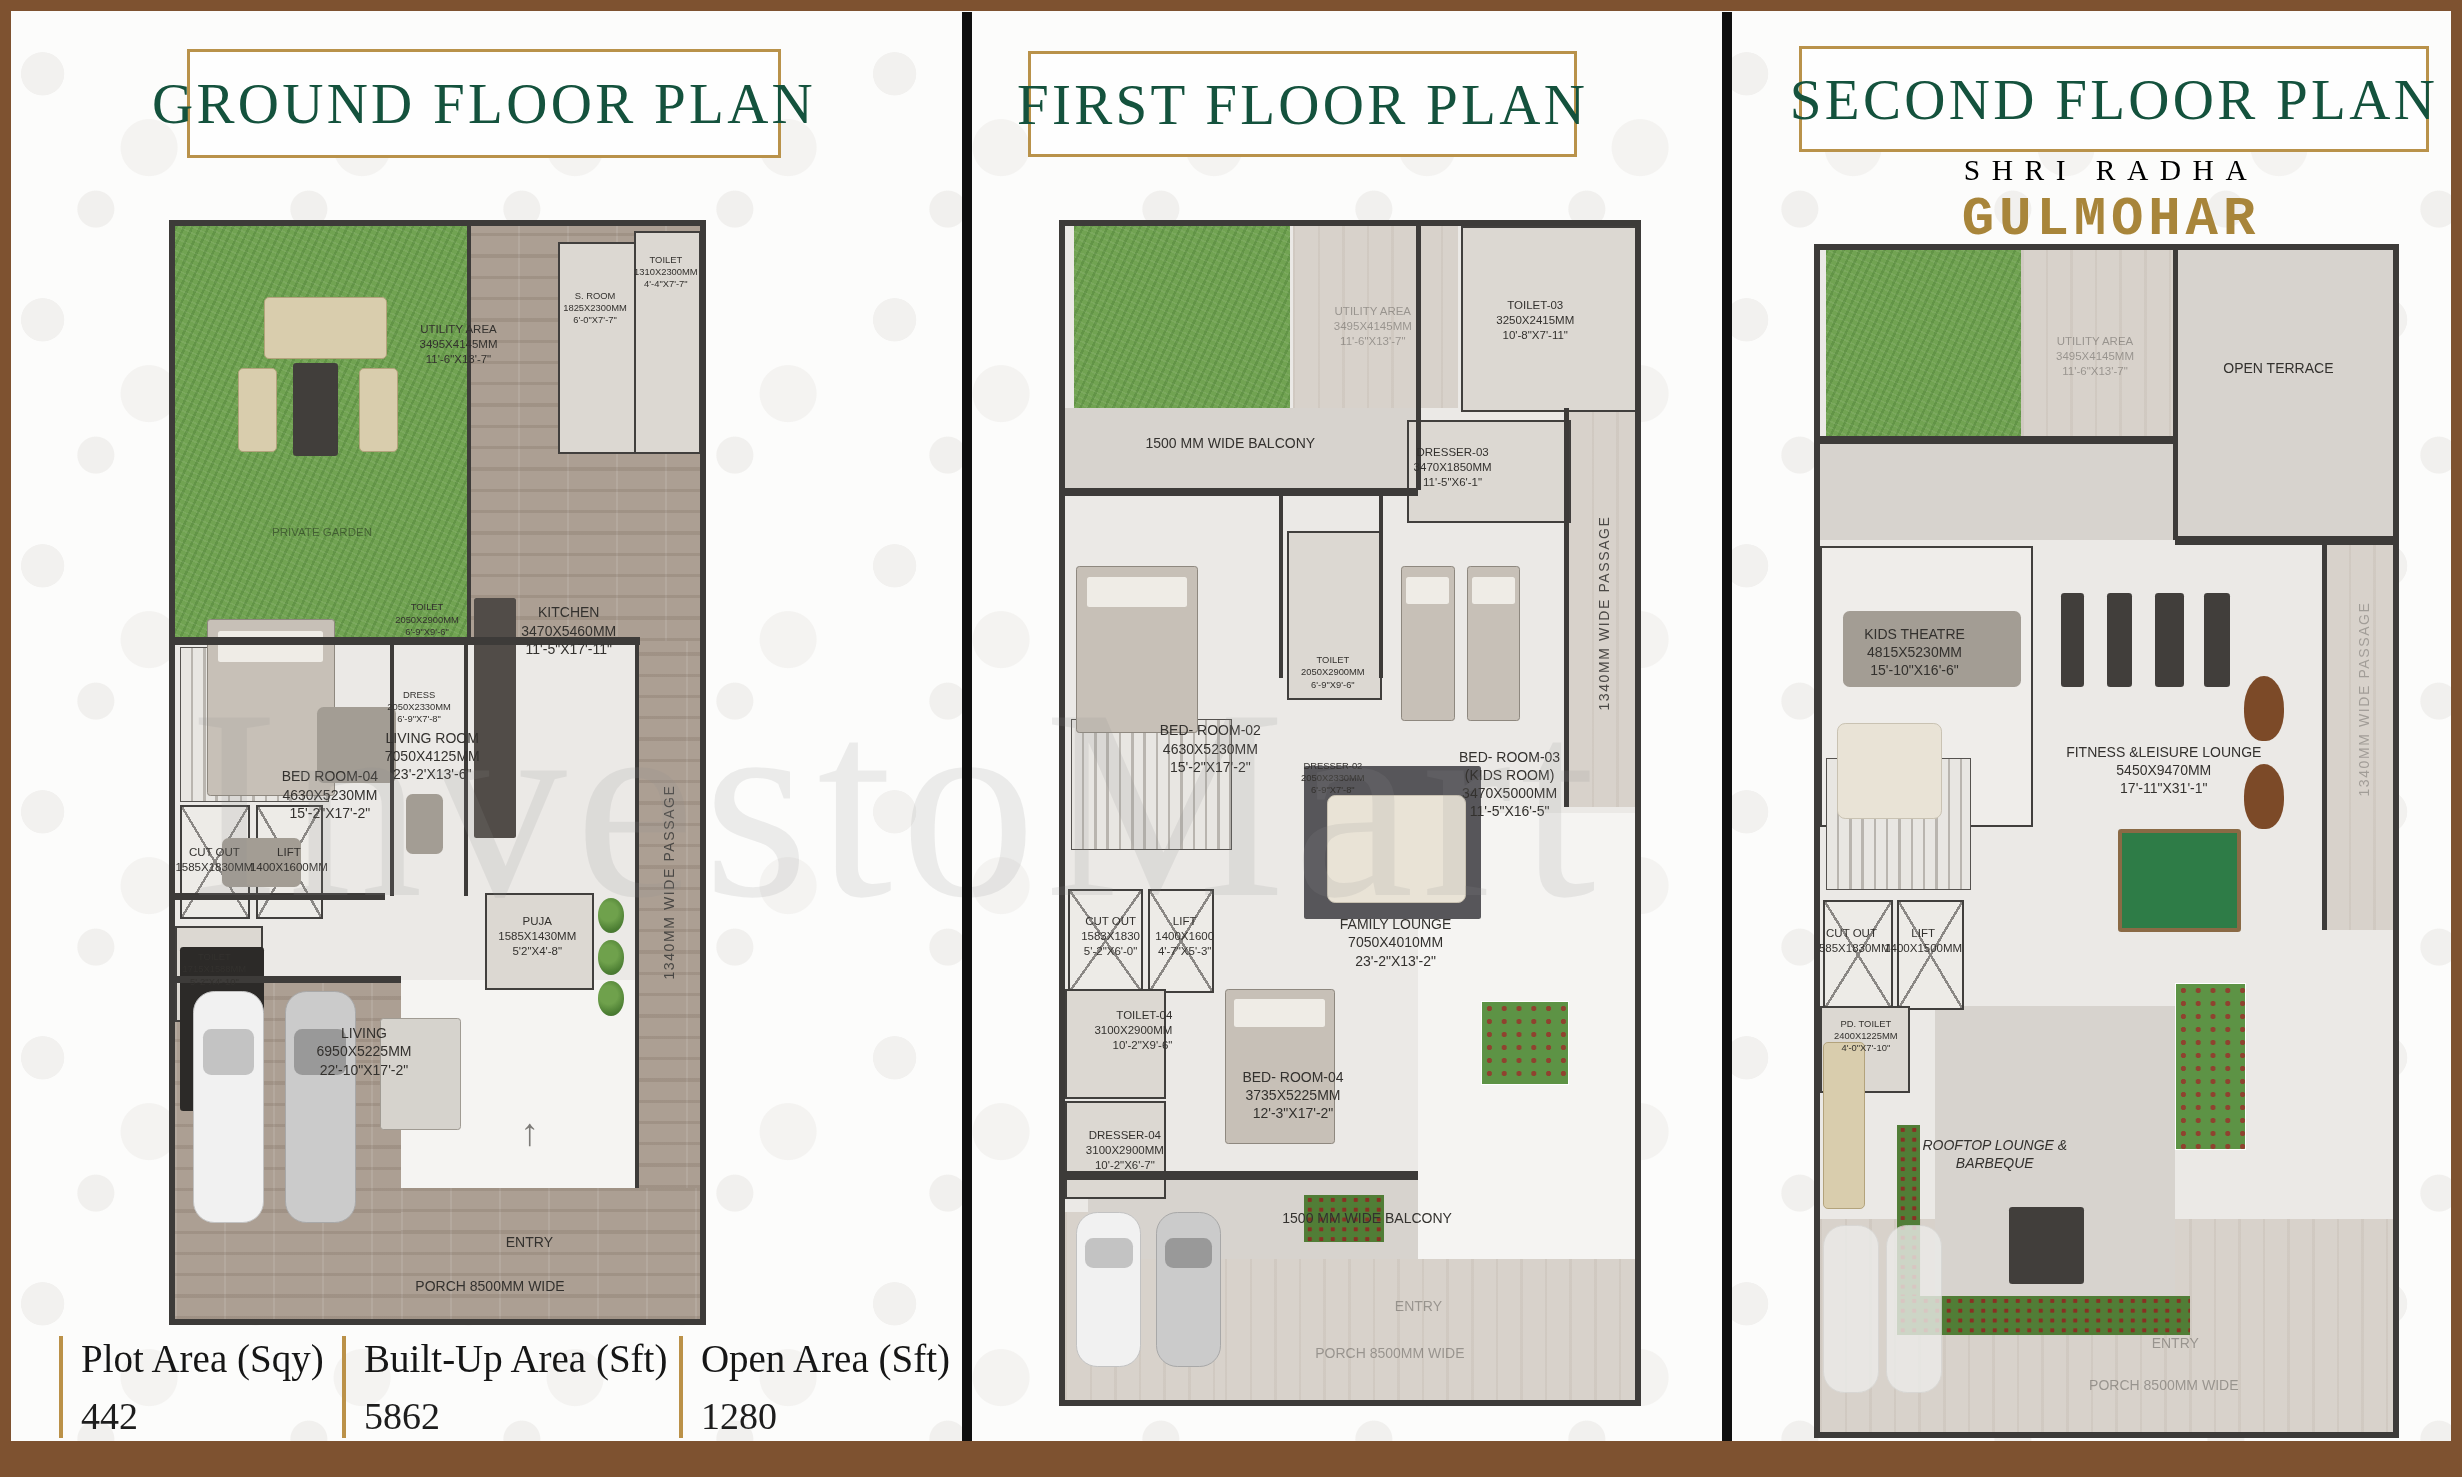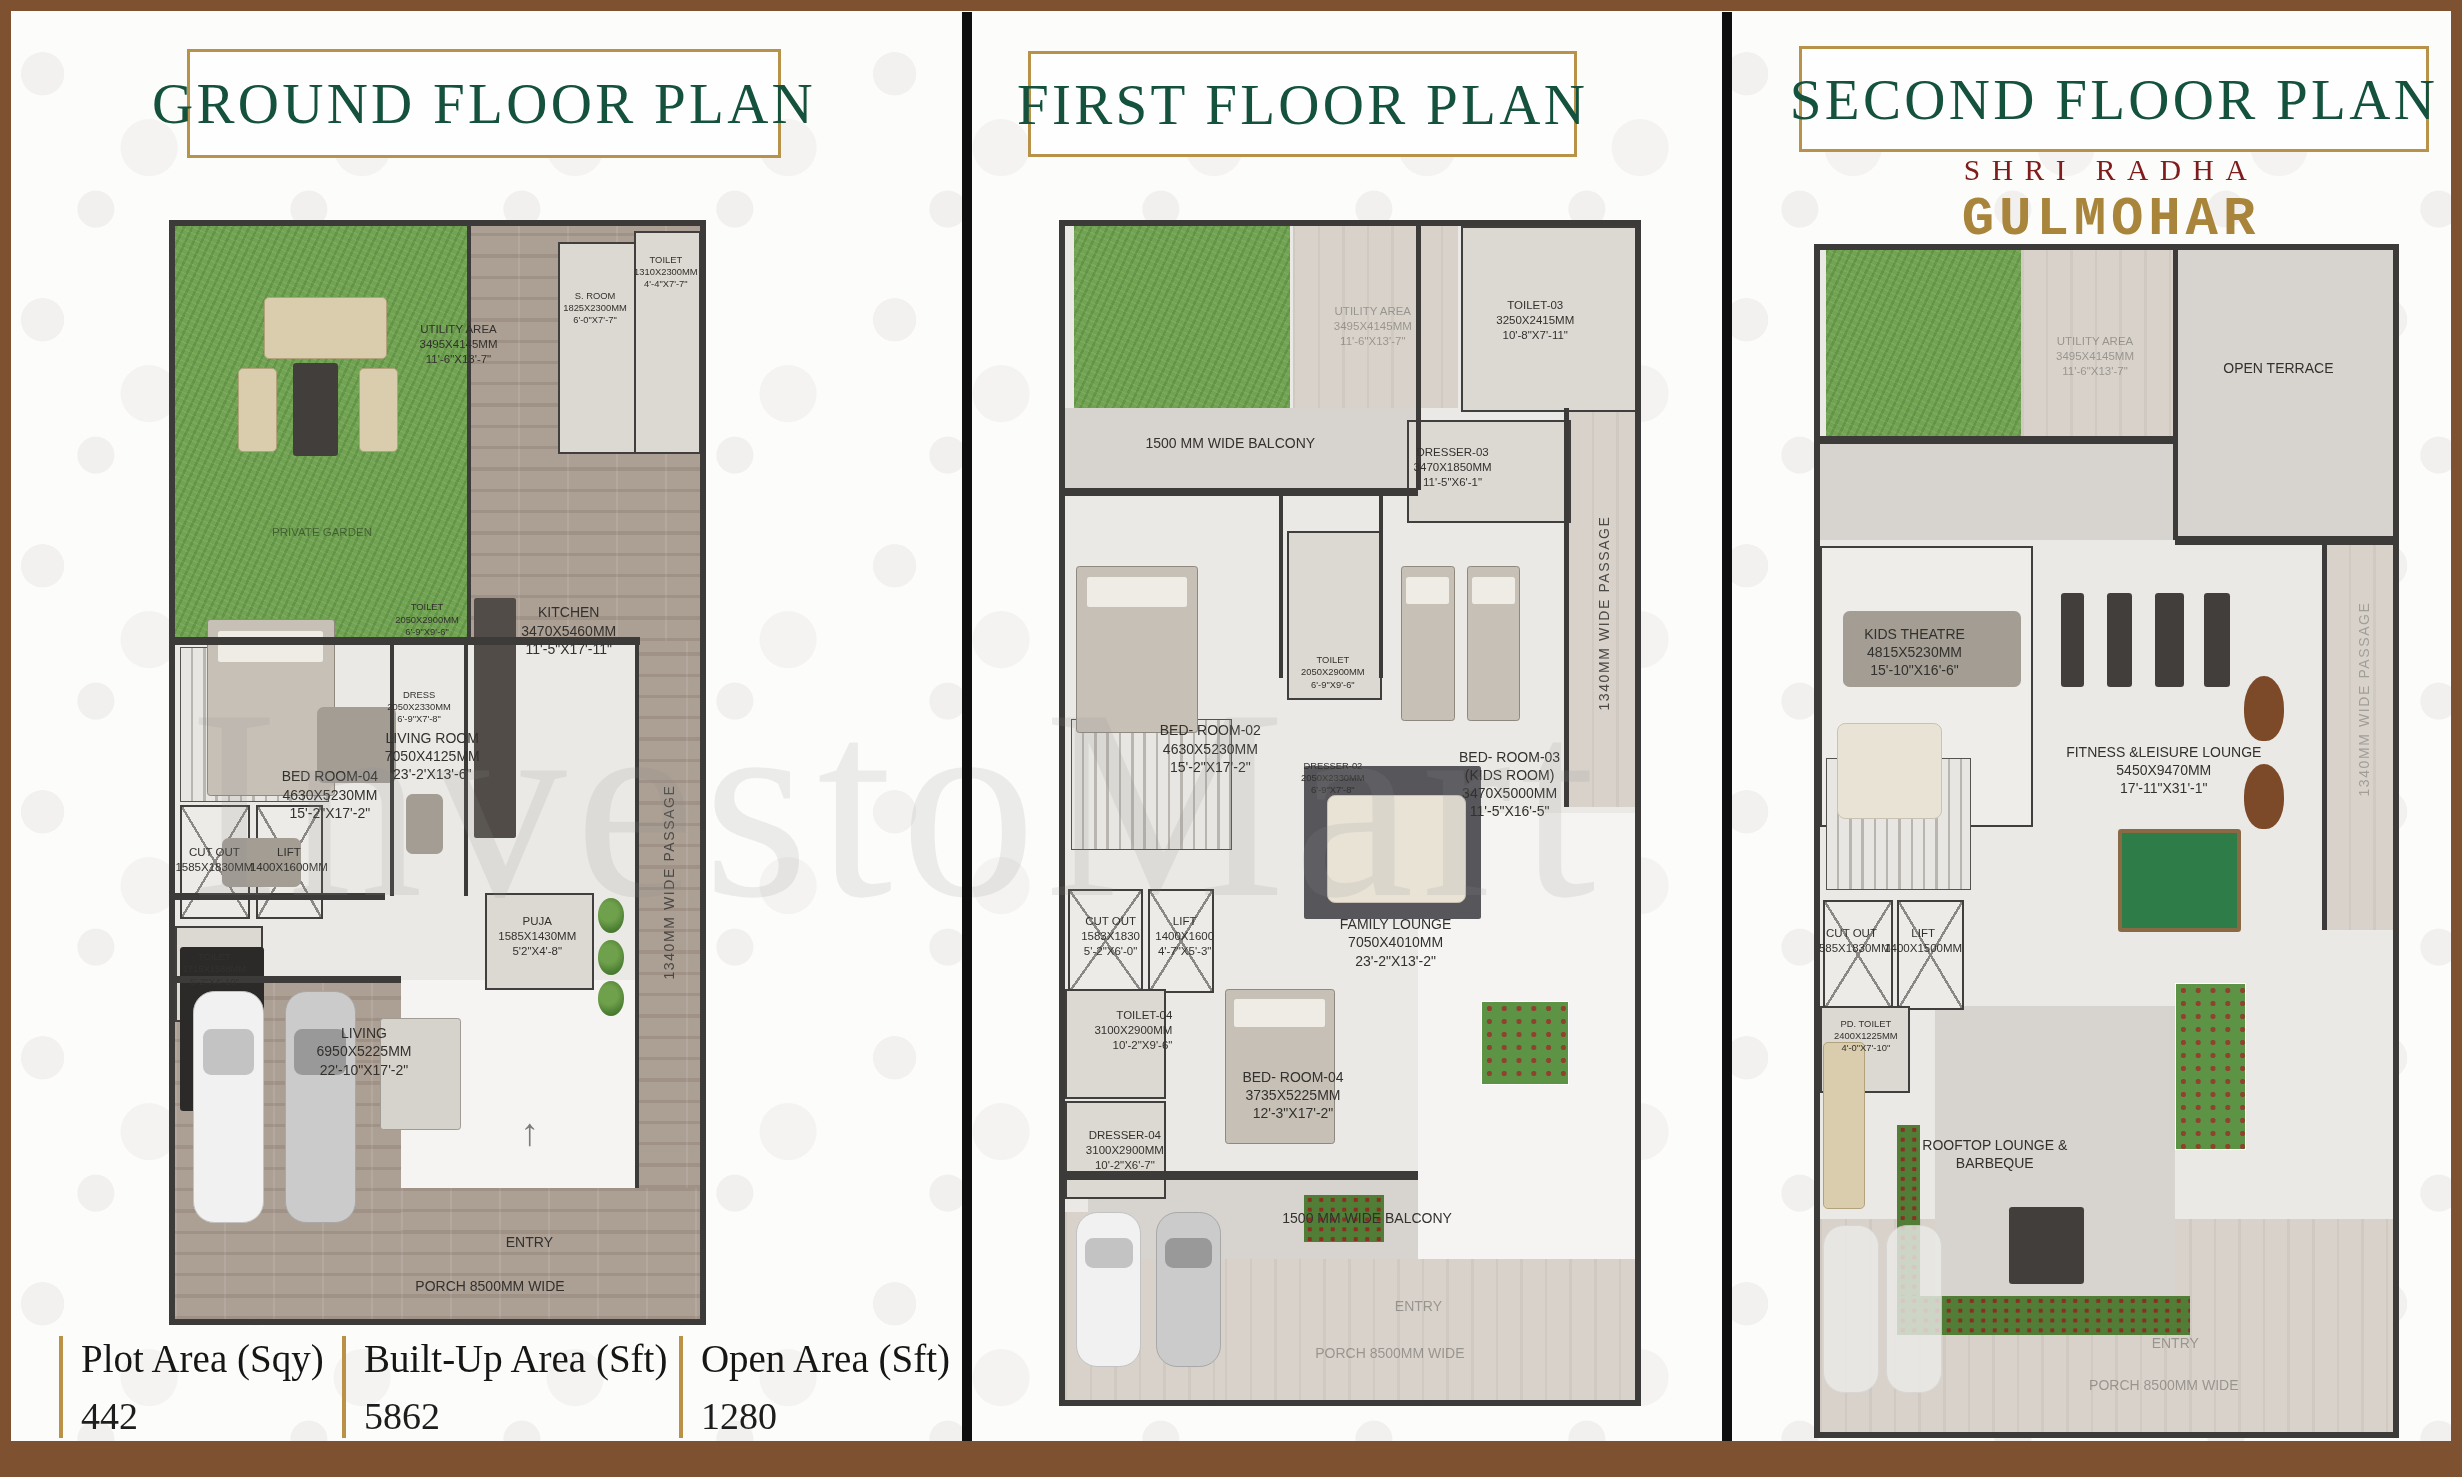--- a/index.html
+++ b/index.html
@@ -21,21 +21,21 @@
     font-size:271px;color:#8f8f8f;opacity:.15;letter-spacing:8.2px;white-space:nowrap;pointer-events:none;}
 
   .titlebox{position:absolute;background:#fefefe;border:3.3px solid #b9924a;display:flex;
     align-items:center;justify-content:center;z-index:10;}
   .titlebox span{font-family:"Liberation Serif",serif;font-size:57px;color:#14523d;letter-spacing:3.3px;white-space:nowrap;}
   .t1{left:187px;top:49px;width:588px;height:103px;}
   .t2{left:1028px;top:51px;width:543px;height:100px;}
   .t3{left:1799px;top:46px;width:624px;height:100px;}
 
   .brand{position:absolute;left:1799px;top:154px;width:624px;text-align:center;z-index:10;}
-  .brand1{font-family:"Liberation Serif",serif;font-size:29.5px;letter-spacing:11.5px;color:#7f1d1d;}
+  .brand1{font-family:"Liberation Serif",serif;font-size:29.5px;letter-spacing:11.5px;color:#000000;}
   .brand2{font-family:Liberation Mono, monospace;font-size:54px;font-weight:bold;letter-spacing:4.9px;color:#a8853a;margin-top:1.6px;}
 
   .plan{position:absolute;background:#ebe9e6;border:6.6px solid #3d3b39;z-index:5;overflow:hidden;}
   .plan1{left:169px;top:220px;width:525px;height:1093px;}
   .plan2{left:1059px;top:220px;width:570px;height:1174px;}
   .plan3{left:1814px;top:244px;width:573px;height:1182px;}
 
   .zone{position:absolute;z-index:2;}
   .z-grass{background:#71a352;z-index:1;background-image:
      repeating-linear-gradient(115deg, rgba(30,80,20,.18) 0 2.5px, transparent 2.5px 7.4px),
@@ -402,21 +402,21 @@
       </div>
       <div class="lbl xs" style="left: 18%; top: 58.5%;">
         <div>LIFT</div>
         <div>1400X1500MM</div>
       </div>
       <div class="lbl xxs" style="left: 8%; top: 66.5%;">
         <div>PD. TOILET</div>
         <div>2400X1225MM</div>
         <div>4'-0"X7'-10"</div>
       </div>
-      <div class="lbl sm" style="left: 30.5%; top: 76.5%;">
+      <div class="lbl sm" style="left: 30.5%; top: 76.5%; font-style: italic;">
         <div>ROOFTOP LOUNGE &amp;</div>
         <div>BARBEQUE</div>
       </div>
       <div class="lbl sm faint" style="left: 62%; top: 92.5%;">
         <div>ENTRY</div>
       </div>
       <div class="lbl sm faint" style="left: 60%; top: 96%;">
         <div>PORCH 8500MM WIDE</div>
       </div>
       <div class="lbl sm faint vert" style="left: 95%; top: 38%;">

